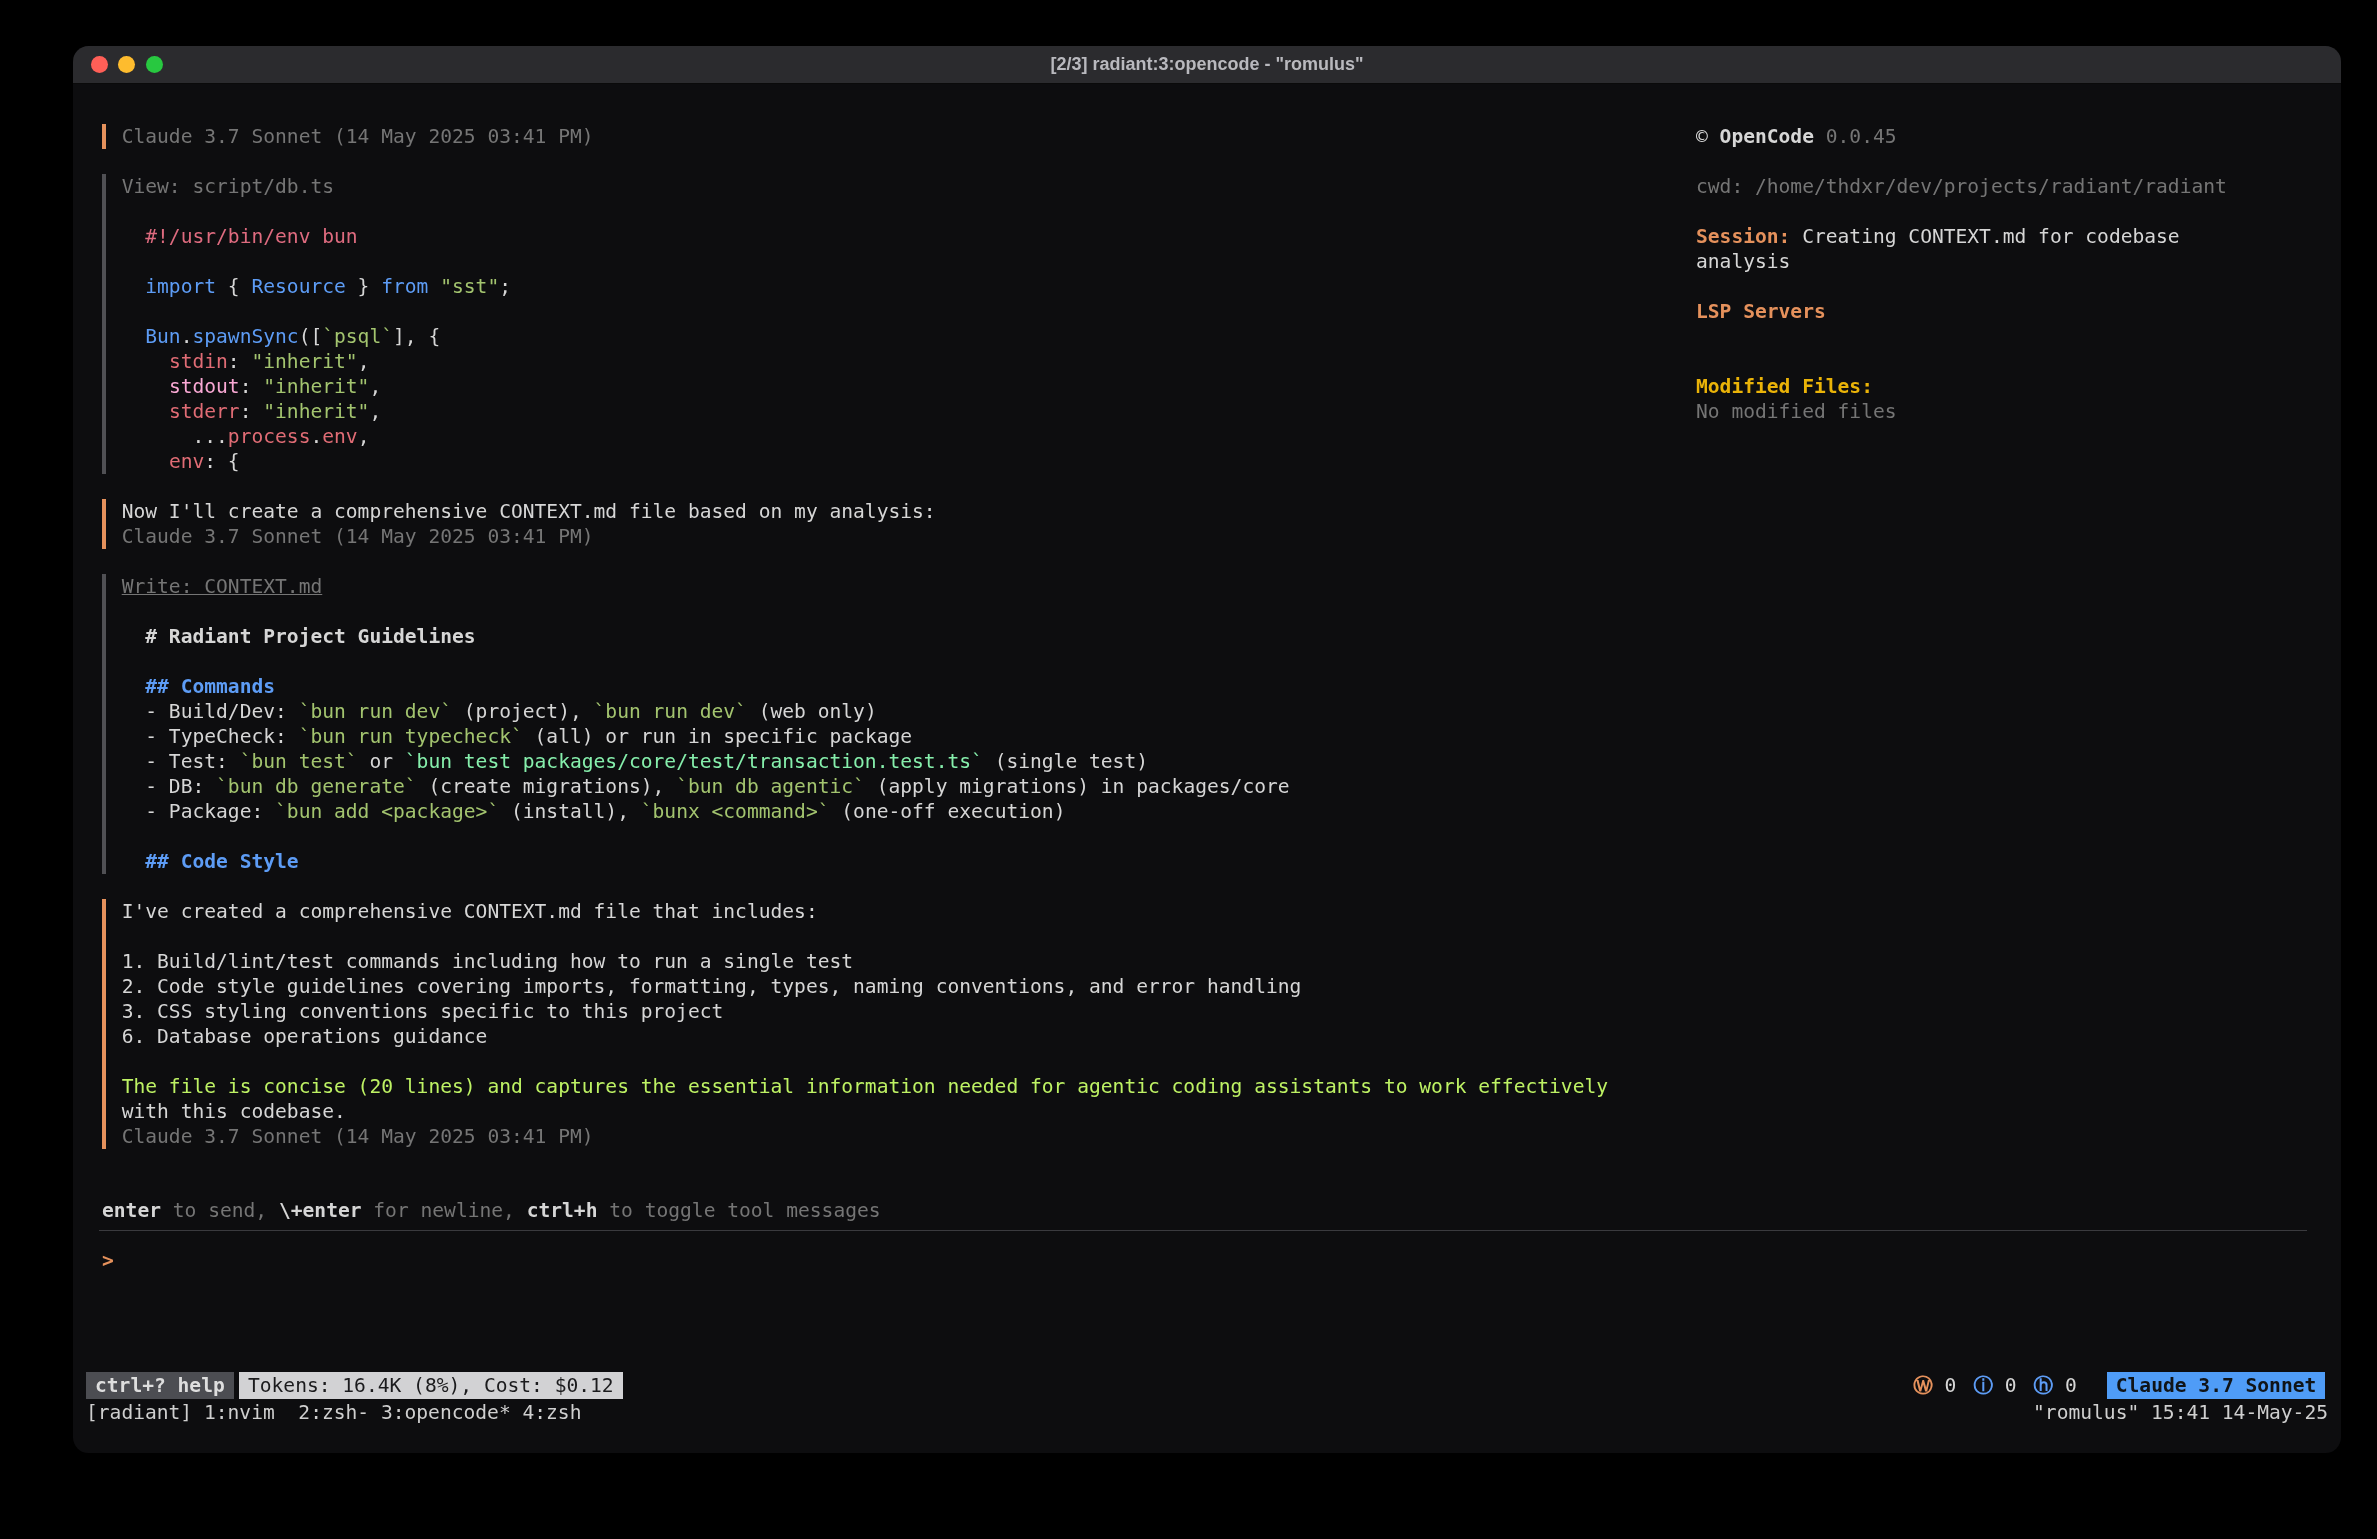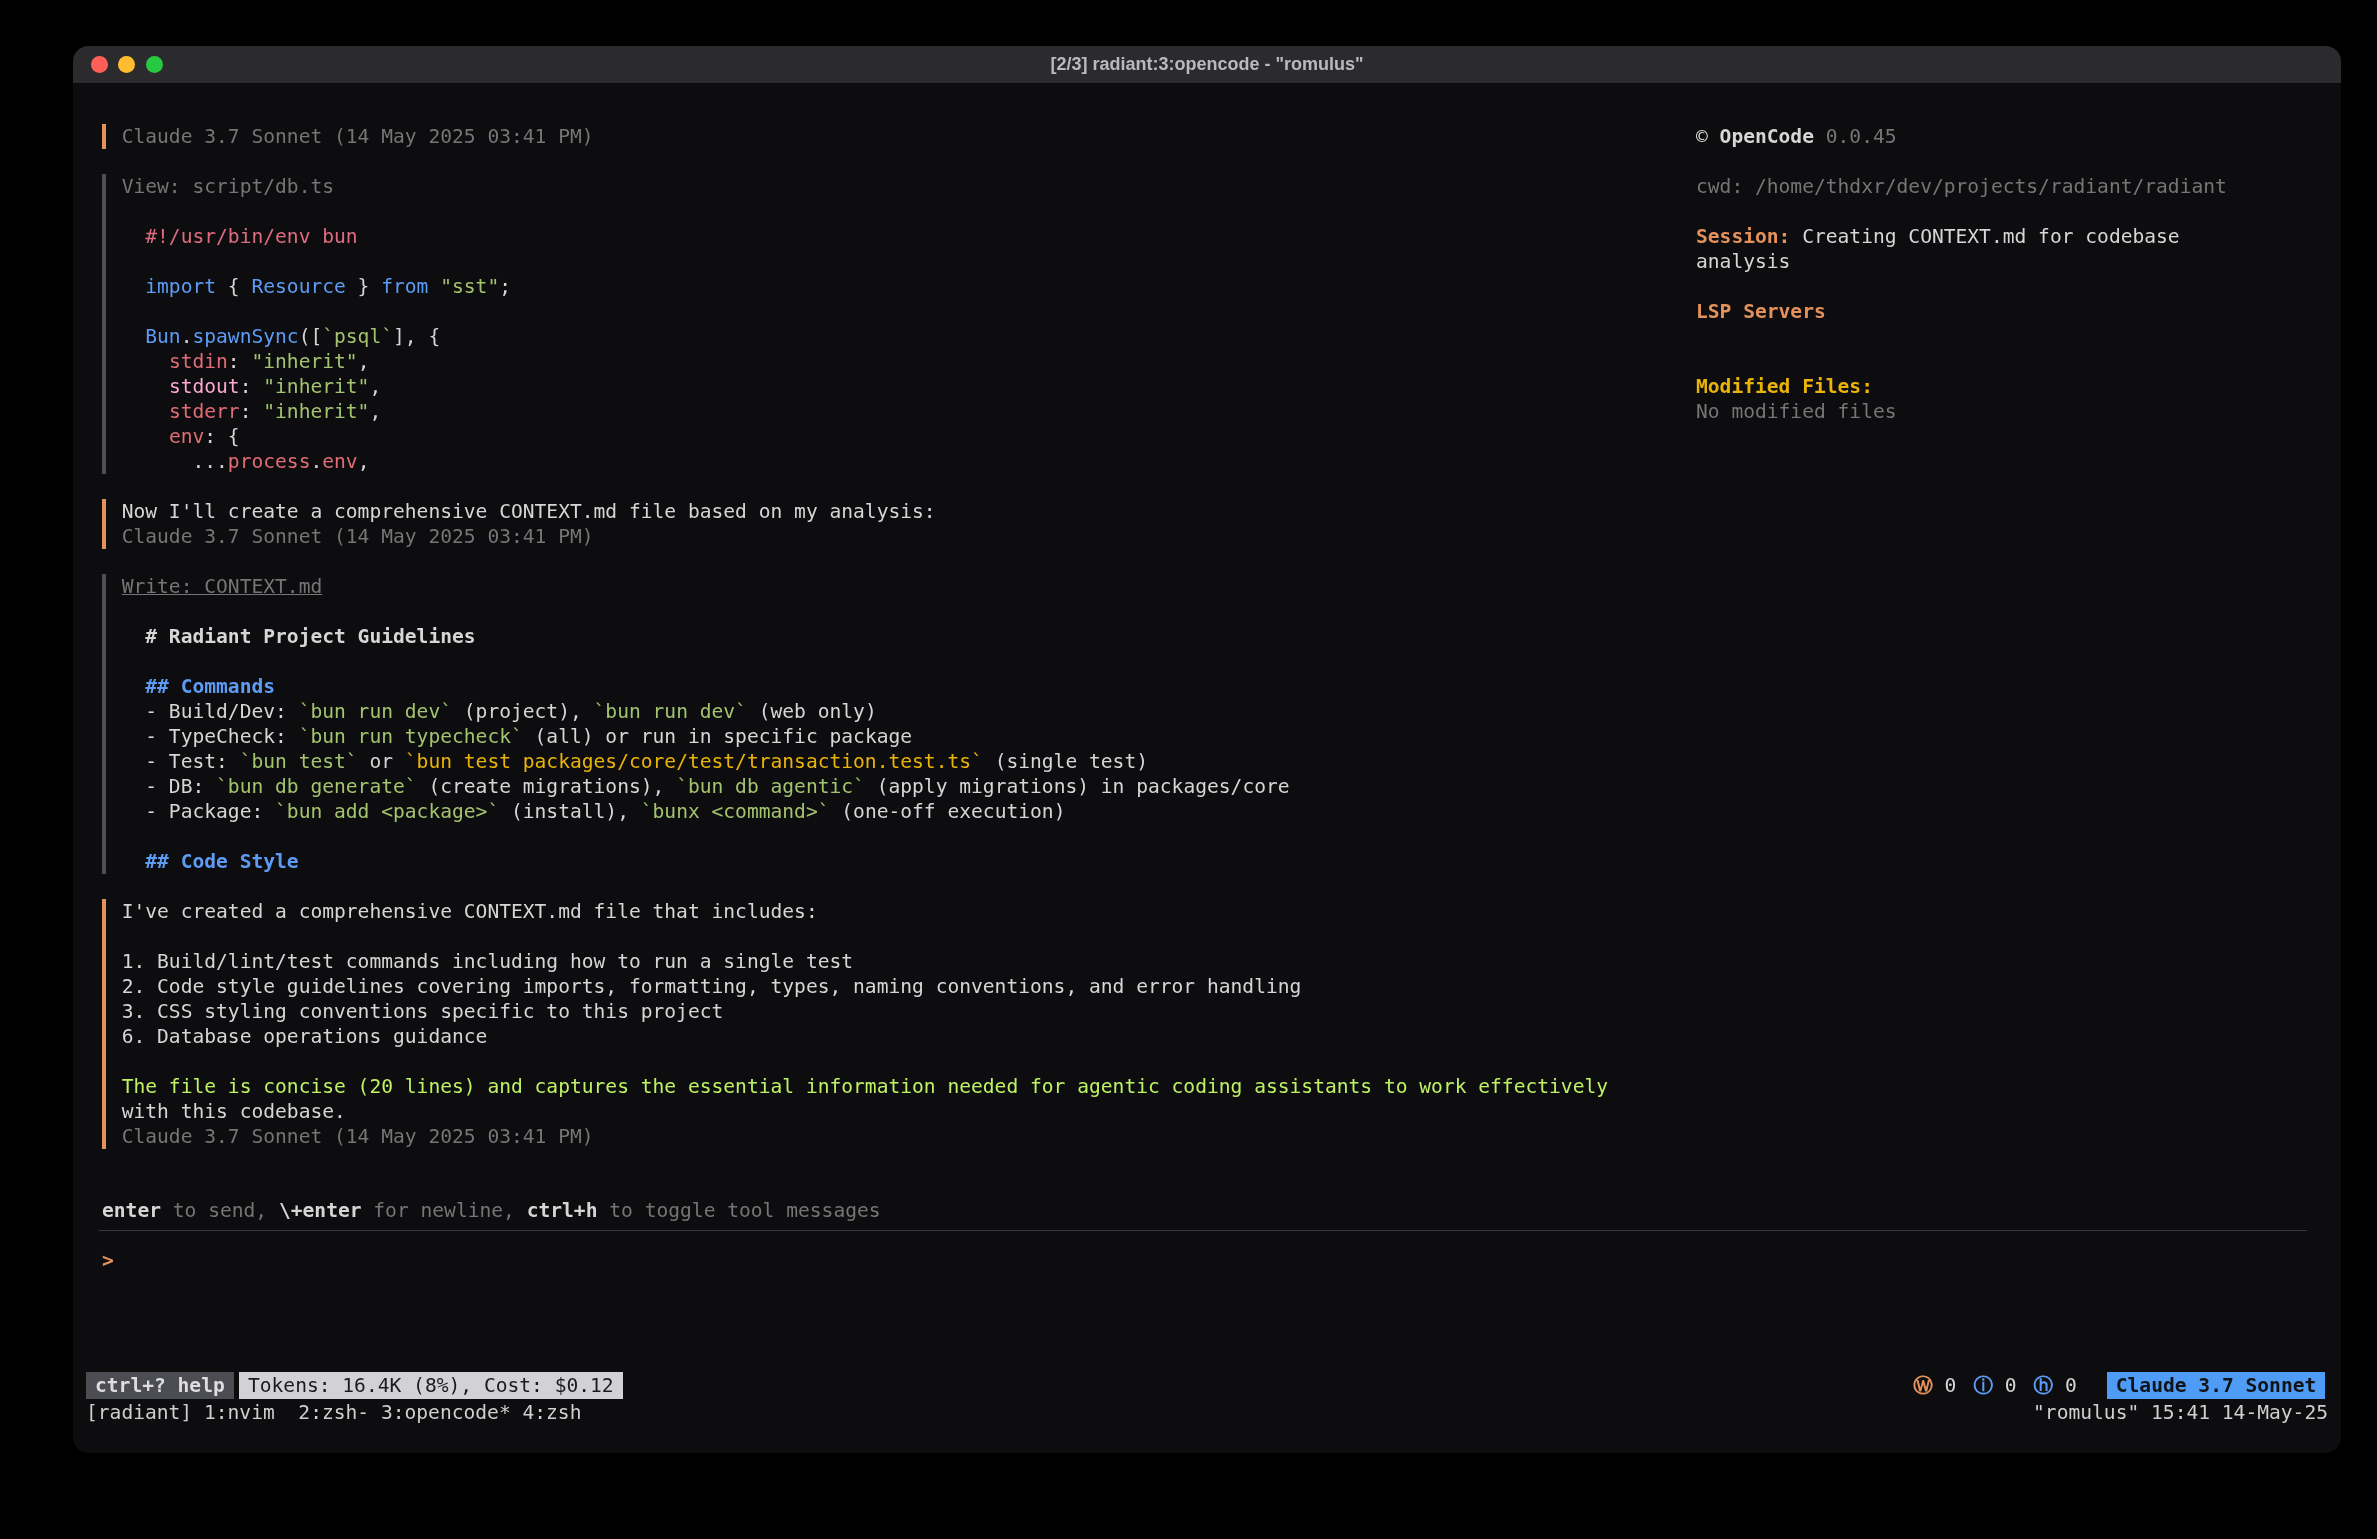--- a/index.html
+++ b/index.html
@@ -71,36 +71,36 @@
         <div class="term-line"><span style="color: rgb(117, 117, 117);">View: script/db.ts</span></div>
         <div class="term-line"></div>
         <div class="term-line"><span style="color: rgb(214, 214, 214);">  </span><span style="color: rgb(222, 107, 127);">#!/usr/bin/env bun</span></div>
         <div class="term-line"></div>
         <div class="term-line"><span style="color: rgb(214, 214, 214);">  </span><span style="color: rgb(93, 156, 245);">import</span><span style="color: rgb(214, 214, 214);"> { </span><span style="color: rgb(93, 156, 245);">Resource</span><span style="color: rgb(214, 214, 214);"> } </span><span style="color: rgb(93, 156, 245);">from</span><span style="color: rgb(214, 214, 214);"> </span><span style="color: rgb(163, 196, 111);">"sst"</span><span style="color: rgb(214, 214, 214);">;</span></div>
         <div class="term-line"></div>
         <div class="term-line"><span style="color: rgb(214, 214, 214);">  </span><span style="color: rgb(93, 156, 245);">Bun</span><span style="color: rgb(214, 214, 214);">.</span><span style="color: rgb(93, 156, 245);">spawnSync</span><span style="color: rgb(214, 214, 214);">([</span><span style="color: rgb(163, 196, 111);">`psql`</span><span style="color: rgb(214, 214, 214);">], {</span></div>
         <div class="term-line"><span style="color: rgb(214, 214, 214);">    </span><span style="color: rgb(224, 108, 117);">stdin</span><span style="color: rgb(214, 214, 214);">: </span><span style="color: rgb(163, 196, 111);">"inherit"</span><span style="color: rgb(214, 214, 214);">,</span></div>
         <div class="term-line"><span style="color: rgb(214, 214, 214);">    </span><span style="color: #f9a8d4;">stdout</span><span style="color: rgb(214, 214, 214);">: </span><span style="color: rgb(163, 196, 111);">"inherit"</span><span style="color: rgb(214, 214, 214);">,</span></div>
         <div class="term-line"><span style="color: rgb(214, 214, 214);">    </span><span style="color: rgb(224, 108, 117);">stderr</span><span style="color: rgb(214, 214, 214);">: </span><span style="color: rgb(163, 196, 111);">"inherit"</span><span style="color: rgb(214, 214, 214);">,</span></div>
+        <div class="term-line"><span style="color: rgb(214, 214, 214);">      ...</span><span style="color: rgb(224, 108, 117);">process</span><span style="color: rgb(214, 214, 214);">.</span><span style="color: rgb(224, 108, 117);">env</span><span style="color: rgb(214, 214, 214);">,</span></div>
         <div class="term-line"><span style="color: rgb(214, 214, 214);">    </span><span style="color: rgb(224, 108, 117);">env</span><span style="color: rgb(214, 214, 214);">: {</span></div>
-        <div class="term-line"><span style="color: rgb(214, 214, 214);">      ...</span><span style="color: rgb(224, 108, 117);">process</span><span style="color: rgb(214, 214, 214);">.</span><span style="color: rgb(224, 108, 117);">env</span><span style="color: rgb(214, 214, 214);">,</span></div>
       </div>
     <div class="block message">
         <div class="term-line"><span style="color: rgb(214, 214, 214);">Now I'll create a comprehensive CONTEXT.md file based on my analysis:</span></div>
         <div class="term-line"><span style="color: rgb(117, 117, 117);">Claude 3.7 Sonnet (14 May 2025 03:41 PM)</span></div>
       </div>
     <div class="block tool">
         <div class="term-line"><span style="color: rgb(117, 117, 117); text-decoration: underline;">Write: CONTEXT.md</span></div>
         <div class="term-line"></div>
         <div class="term-line"><span style="color: rgb(214, 214, 214);">  </span><span style="color: rgb(214, 214, 214); font-weight: bold;"># Radiant Project Guidelines</span></div>
         <div class="term-line"></div>
         <div class="term-line"><span style="color: rgb(214, 214, 214);">  </span><span style="color: rgb(93, 156, 245); font-weight: bold;">## Commands</span></div>
         <div class="term-line"><span style="color: rgb(214, 214, 214);">  - Build/Dev: </span><span style="color: rgb(163, 196, 111);">`bun run dev`</span><span style="color: rgb(214, 214, 214);"> (project), </span><span style="color: rgb(163, 196, 111);">`bun run dev`</span><span style="color: rgb(214, 214, 214);"> (web only)</span></div>
         <div class="term-line"><span style="color: rgb(214, 214, 214);">  - TypeCheck: </span><span style="color: rgb(163, 196, 111);">`bun run typecheck`</span><span style="color: rgb(214, 214, 214);"> (all) or run in specific package</span></div>
-        <div class="term-line"><span style="color: rgb(214, 214, 214);">  - Test: </span><span style="color: rgb(163, 196, 111);">`bun test`</span><span style="color: rgb(214, 214, 214);"> or </span><span style="color: #eab308; margin-top: 12px;">`bun test packages/core/test/transaction.test.ts`</span><span style="color: rgb(214, 214, 214);"> (single test)</span></div>
+        <div class="term-line"><span style="color: rgb(214, 214, 214);">  - Test: </span><span style="color: rgb(163, 196, 111);">`bun test`</span><span style="color: rgb(214, 214, 214);"> or </span><span style="color: #86efac; margin-top: 12px;">`bun test packages/core/test/transaction.test.ts`</span><span style="color: rgb(214, 214, 214);"> (single test)</span></div>
         <div class="term-line"><span style="color: rgb(214, 214, 214);">  - DB: </span><span style="color: rgb(163, 196, 111);">`bun db generate`</span><span style="color: rgb(214, 214, 214);"> (create migrations), </span><span style="color: rgb(163, 196, 111);">`bun db agentic`</span><span style="color: rgb(214, 214, 214);"> (apply migrations) in packages/core</span></div>
         <div class="term-line"><span style="color: rgb(214, 214, 214);">  - Package: </span><span style="color: rgb(163, 196, 111);">`bun add &lt;package&gt;`</span><span style="color: rgb(214, 214, 214);"> (install), </span><span style="color: rgb(163, 196, 111);">`bunx &lt;command&gt;`</span><span style="color: rgb(214, 214, 214);"> (one-off execution)</span></div>
         <div class="term-line"></div>
         <div class="term-line"><span style="color: rgb(214, 214, 214);">  </span><span style="color: rgb(93, 156, 245); font-weight: bold;">## Code Style</span></div>
       </div>
     <div class="block message">
         <div class="term-line"><span style="color: rgb(214, 214, 214);">I've created a comprehensive CONTEXT.md file that includes:</span></div>
         <div class="term-line"></div>
         <div class="term-line"><span style="color: rgb(214, 214, 214);">1. Build/lint/test commands including how to run a single test</span></div>
         <div class="term-line"><span style="color: rgb(214, 214, 214);">2. Code style guidelines covering imports, formatting, types, naming conventions, and error handling</span></div>

